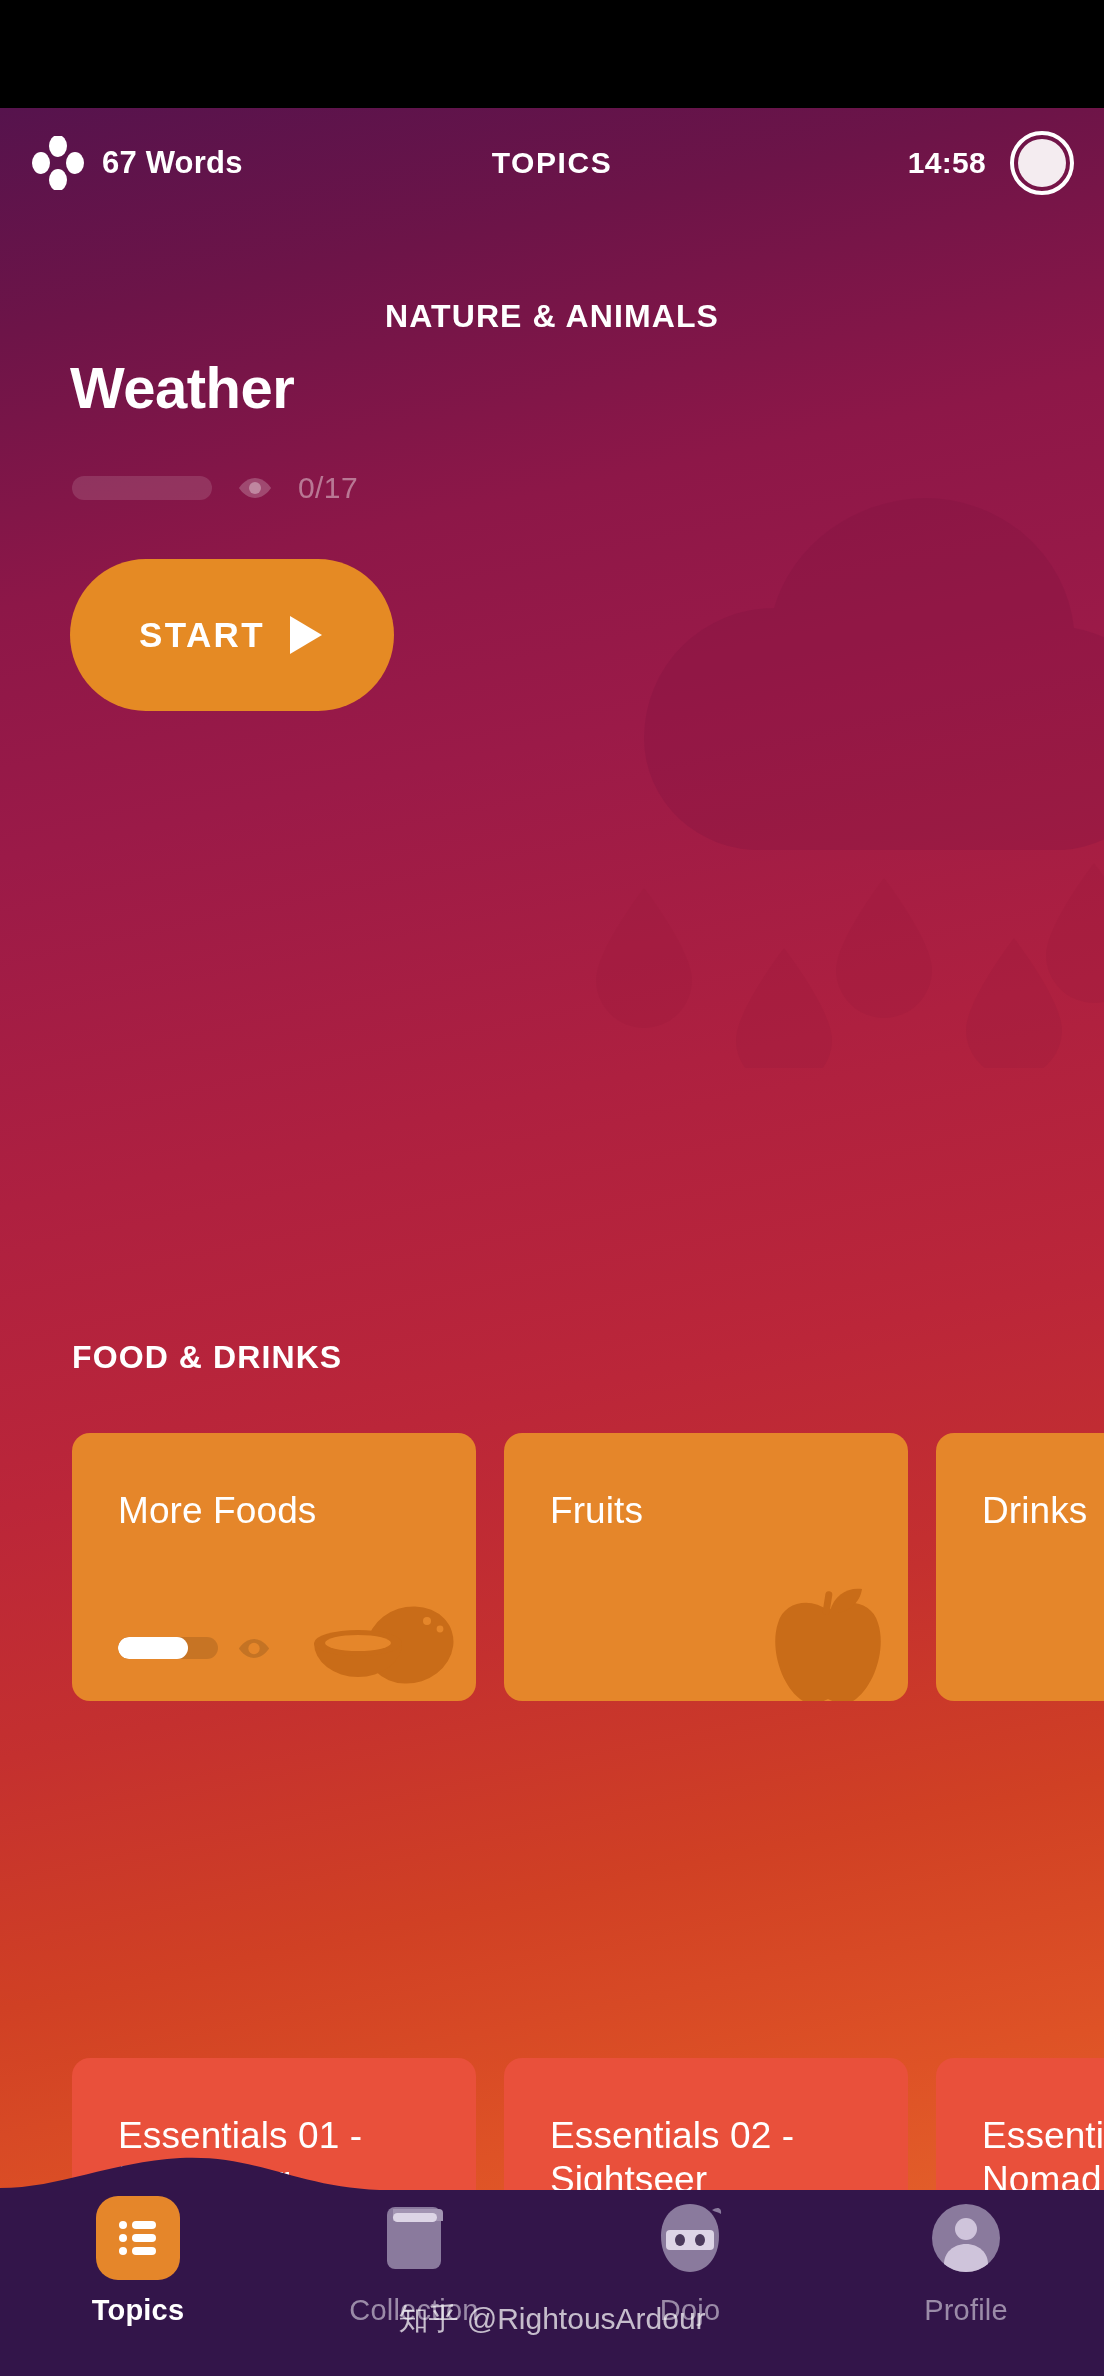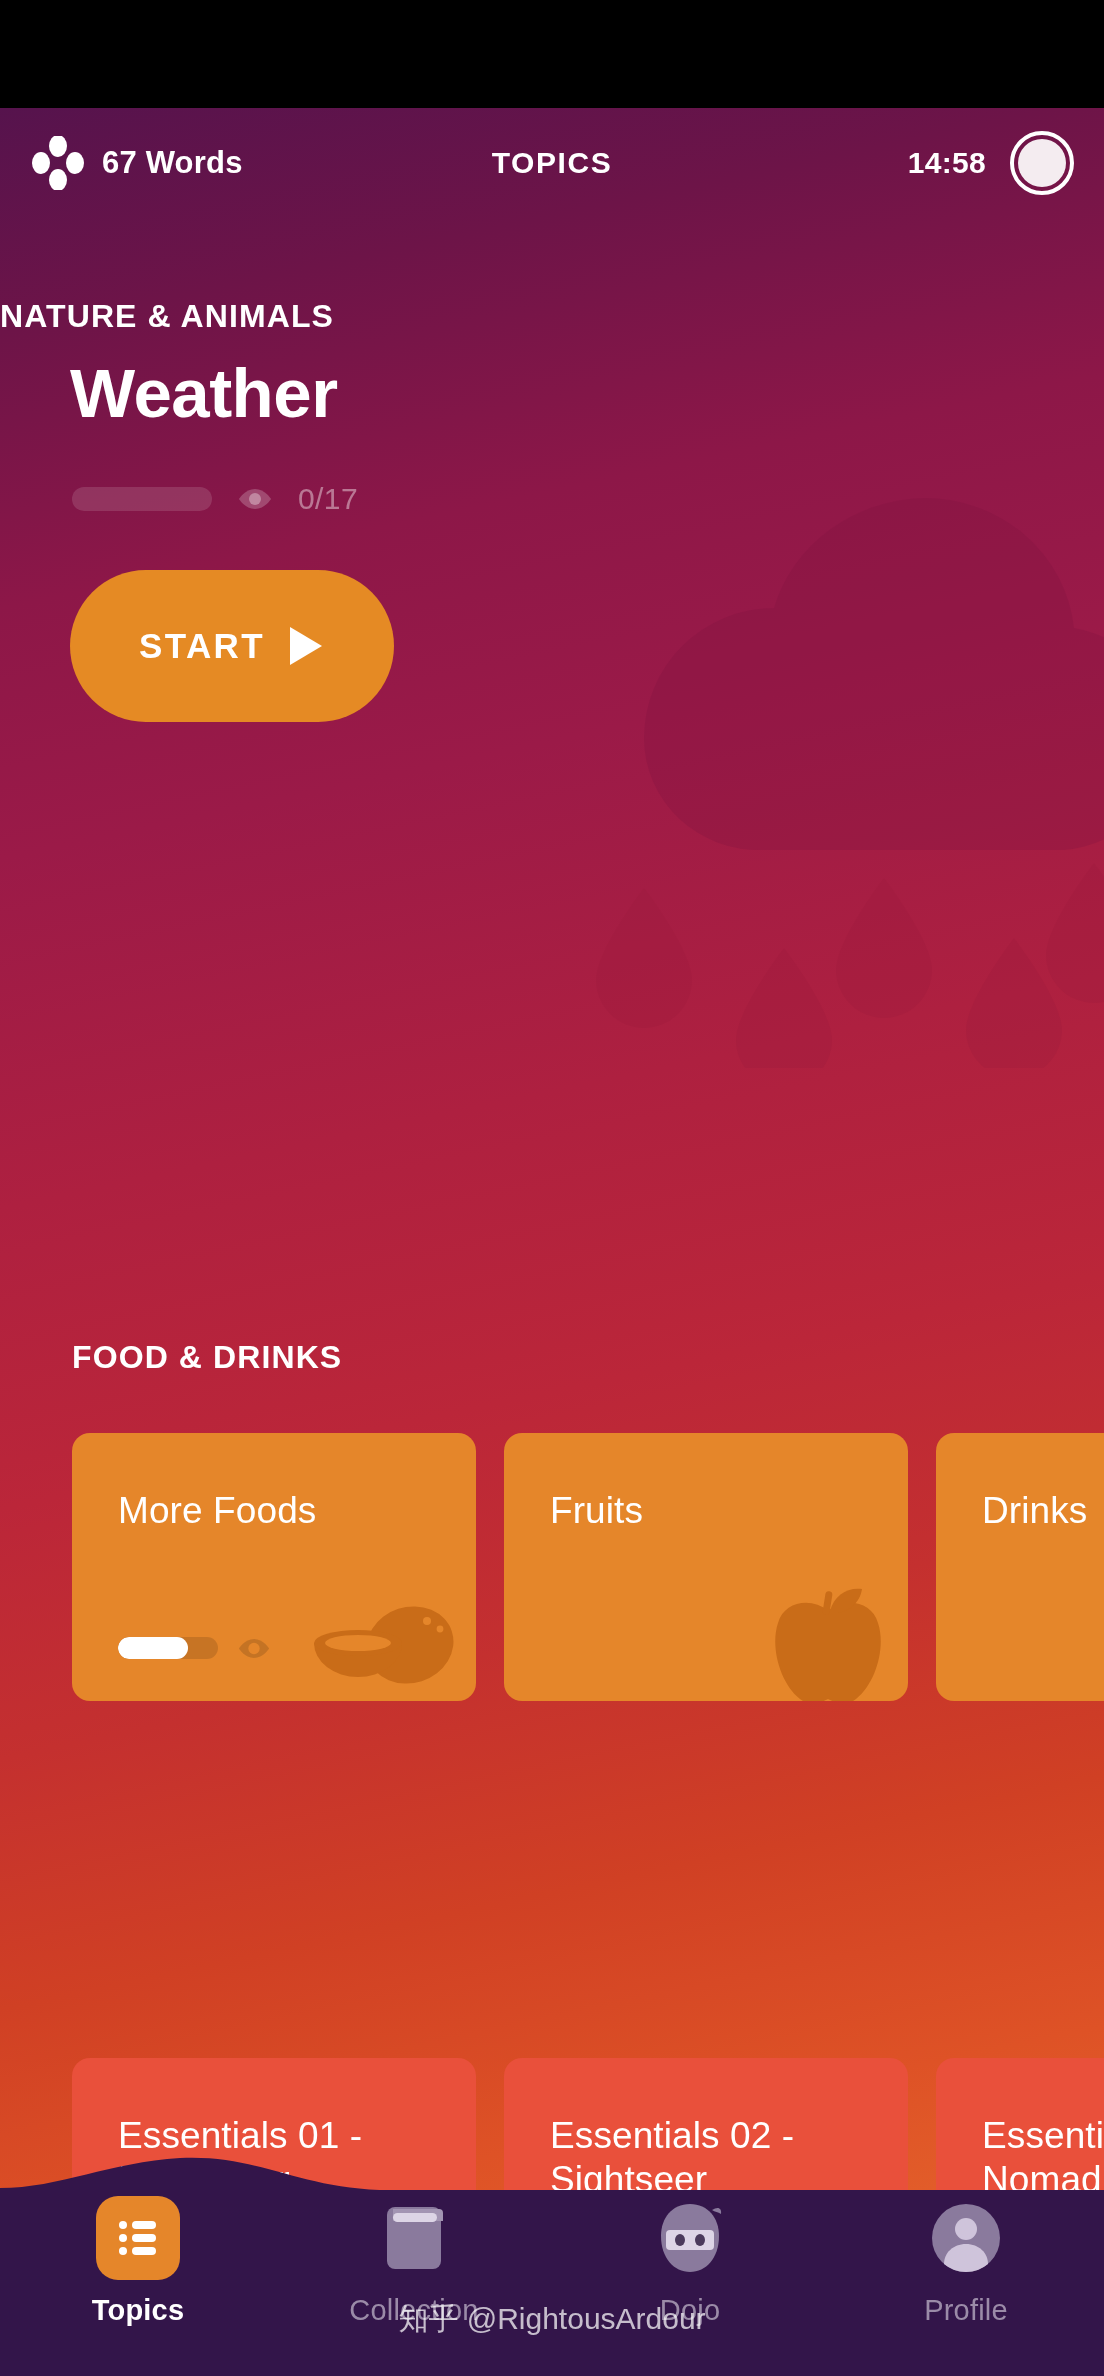--- a/index.html
+++ b/index.html
@@ -86,24 +86,25 @@
   #avatar-inner {
     width:48px; height:48px; border-radius:50%;
     background:rgba(255,255,255,.92);
   }
 
   
   #featured { position:absolute; left:0; top:190px; width:1104px; }
   #featured-cat {
     color:#fff; font-size:32px; font-weight:bold;
     letter-spacing:1.1px;
+    text-align:center;
   }
   #featured-title {
     margin-left:70px; margin-top:24px;
-    color:#fff; font-size:69px; font-weight:bold;
+    color:#fff; font-size:58px; font-weight:bold;
     letter-spacing:-0.5px; line-height:1;
   }
   #featured-progress-row {
     margin-left:72px; margin-top:54px;
     display:flex; align-items:center; gap:26px;
   }
   .pbar {
     width:140px; height:24px; border-radius:12px;
     background:rgba(255,255,255,.13);
     overflow:hidden;

